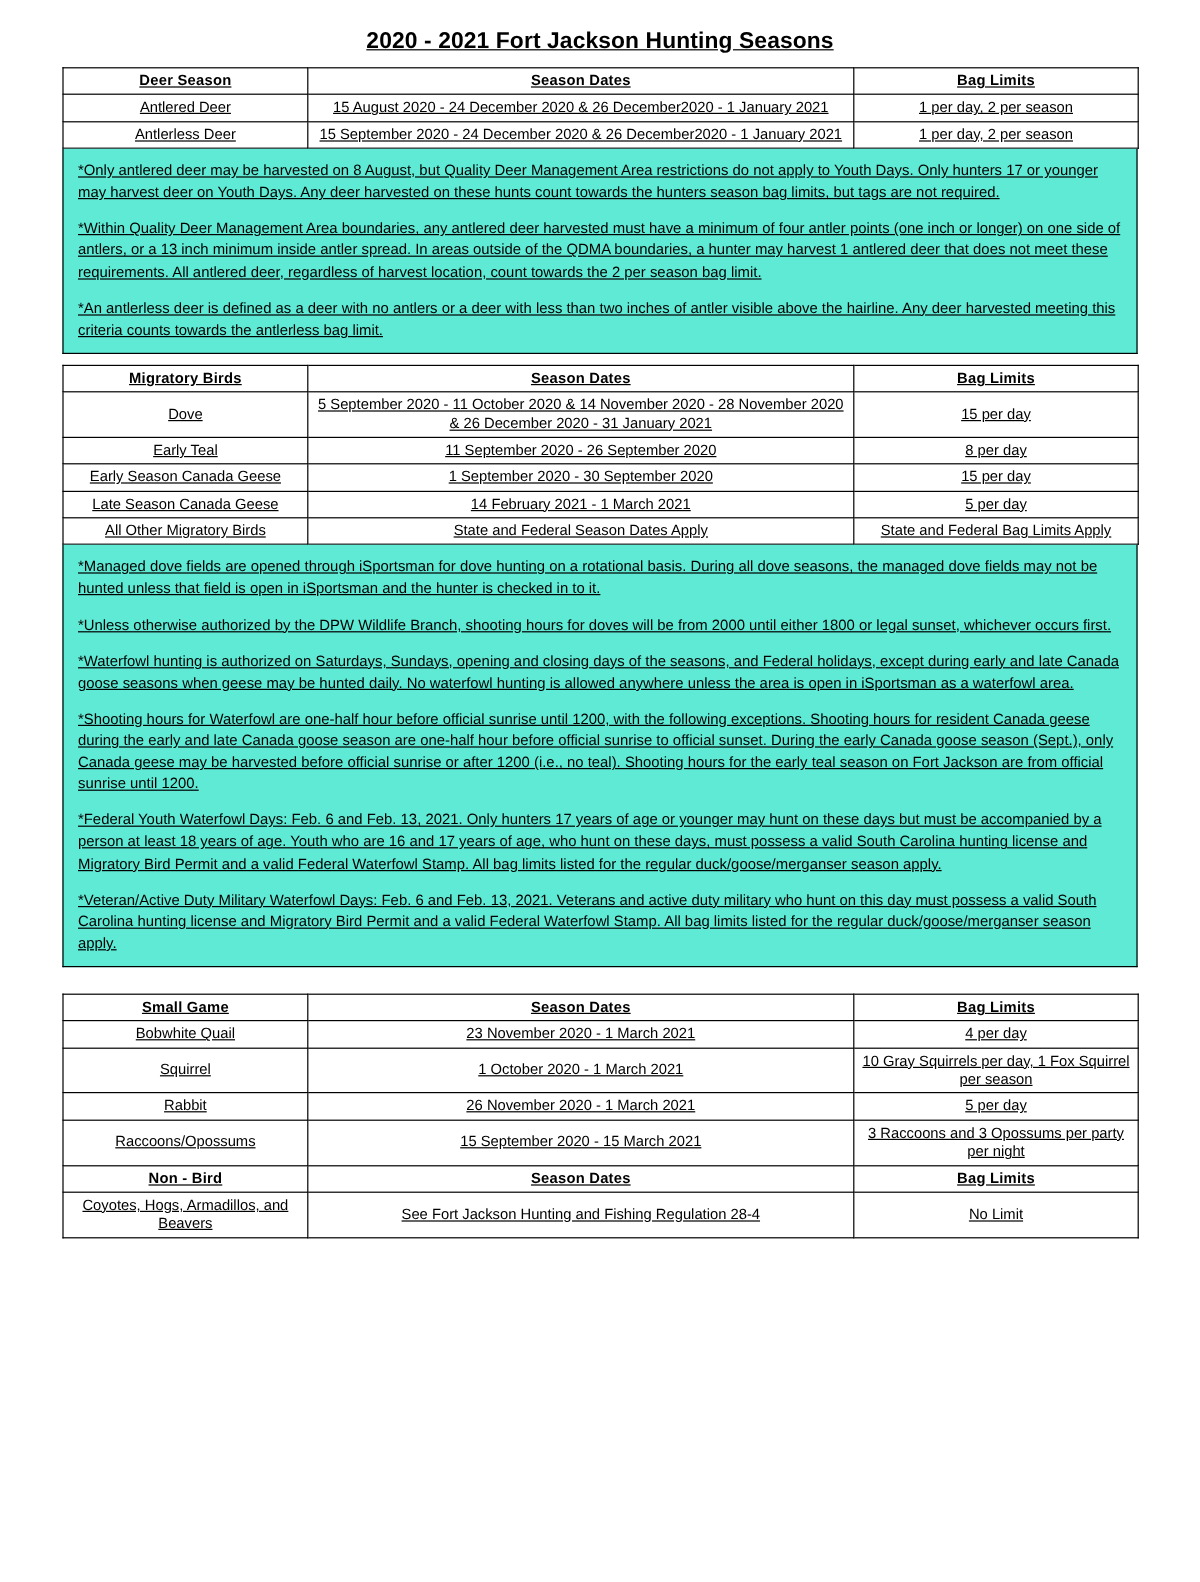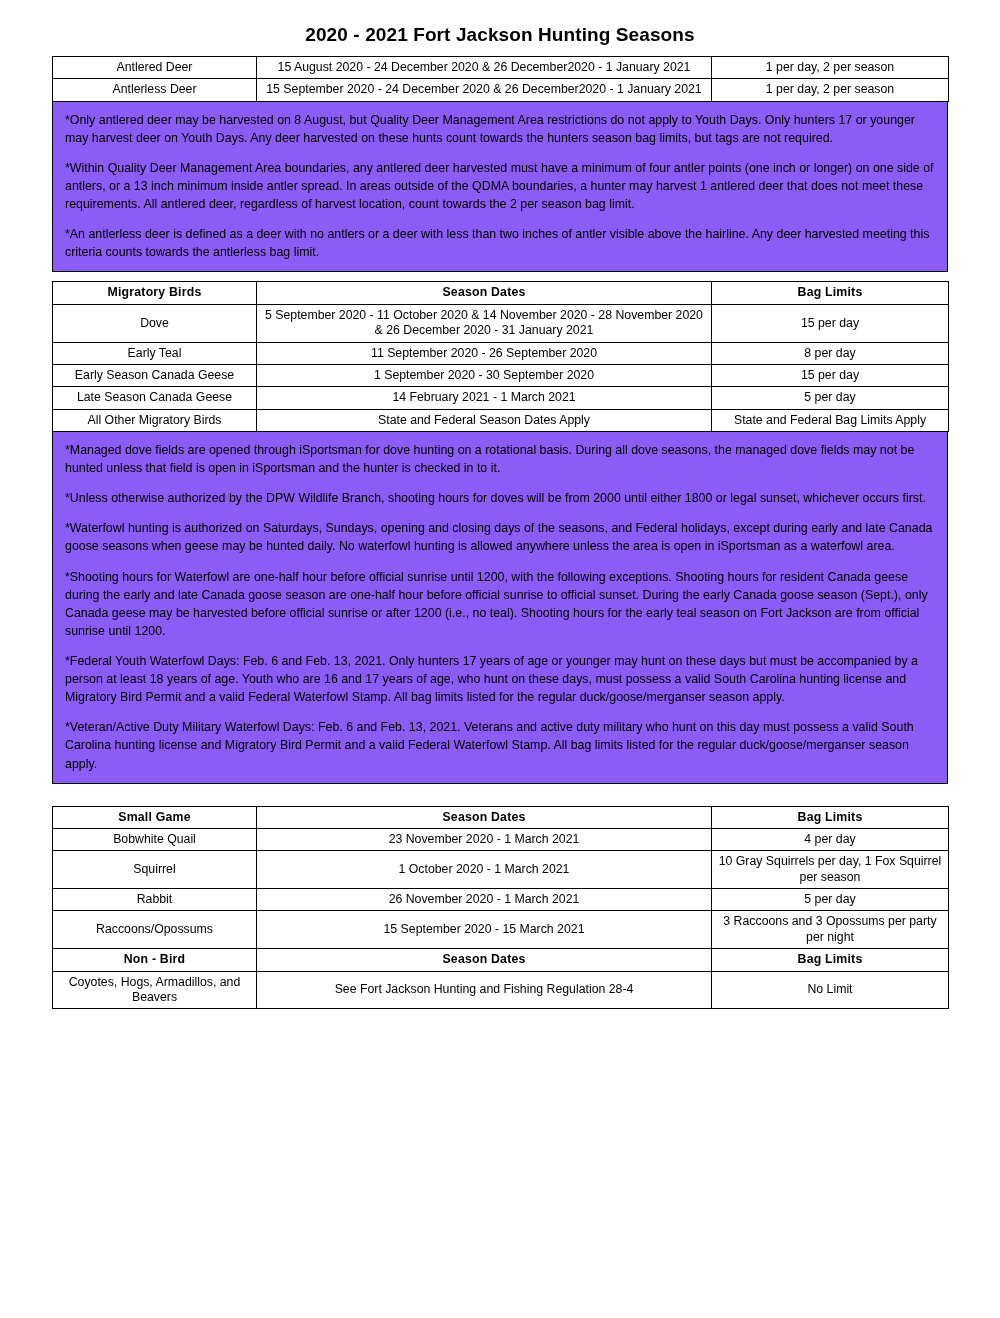--- a/index.html
+++ b/index.html
@@ -14,20 +14,21 @@
     color: #000000;
     -webkit-font-smoothing: none;
   }
   .page {
     position: relative;
     width: 1000px;
     height: 1318px;
     box-sizing: border-box;
     padding: 0;
     overflow: hidden;
+    text-decoration: underline;
   }
   .doc-title {
     text-align: center;
     font-size: 19px;
     font-weight: bold;
     letter-spacing: 0.1px;
     margin: 24px 0 10px 0;
     color: #000;
   }
   .sheet {
@@ -67,21 +68,21 @@
   td.tight {
     padding: 2px 2px;
     font-size: 12.1px;
   }
 
   .notes-box {
     border: 1.6px solid #000;
     border-top: none;
     padding: 9px 12px 10px 12px;
     box-sizing: border-box;
-    background: #8b5cf6;
+    background: #5eead4;
   }
   .note {
     font-size: 12.4px;
     line-height: 1.46;
     margin: 0 0 12px 0;
     text-align: left;
     color: #000;
   }
   .note:last-child { margin-bottom: 0; }
 
@@ -97,20 +98,25 @@
 
   <div class="sheet">
 
     <table class="season-table">
       <colgroup>
           <col class="c1">
           <col class="c2">
           <col class="c3">
         </colgroup>
       <tbody>
+        <tr>
+          <td class="hdr">Deer Season</td>
+          <td class="hdr">Season Dates</td>
+          <td class="hdr">Bag Limits</td>
+        </tr>
         <tr>
           <td class="rowlabel">Antlered Deer</td>
           <td>15 August 2020 - 24 December 2020 &amp; 26 December2020 - 1 January 2021</td>
           <td>1 per day, 2 per season</td>
         </tr>
         <tr>
           <td class="rowlabel">Antlerless Deer</td>
           <td>15 September 2020 - 24 December 2020 &amp; 26 December2020 - 1 January 2021</td>
           <td>1 per day, 2 per season</td>
         </tr>

